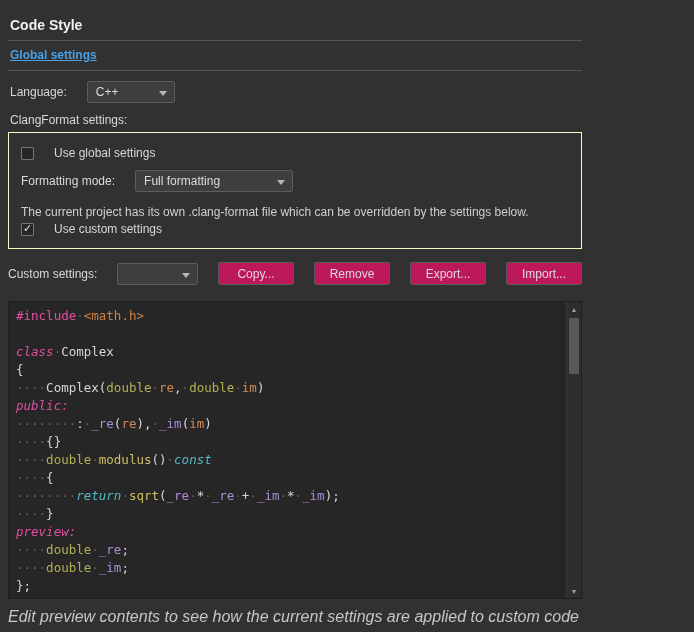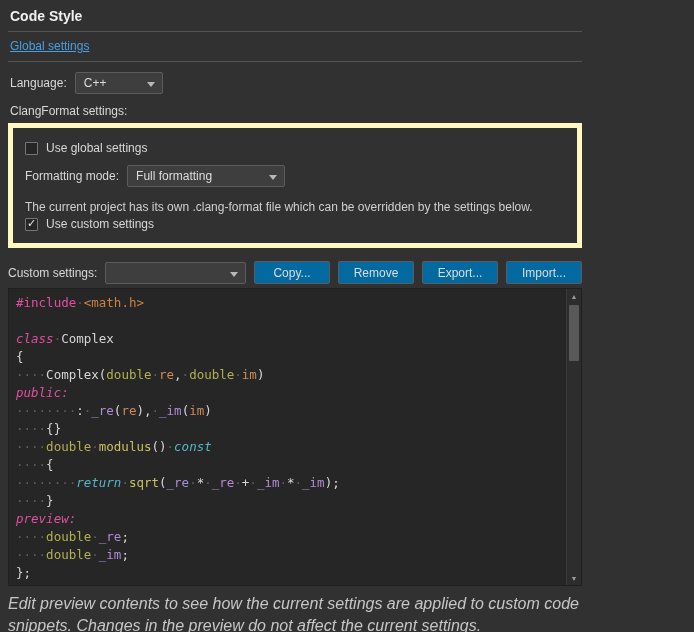--- a/index.html
+++ b/index.html
@@ -3,29 +3,29 @@
 <meta charset="utf-8">
 <style>
   * { box-sizing: border-box; margin: 0; padding: 0; }
   html, body { width: 694px; height: 632px; overflow: hidden; }
   body {
     background: var(--window-bg, #313131);
     color: #d4d4d4;
     font-family: "Liberation Sans", sans-serif;
     font-size: 12px;
   }
-  .page { width: 590px; height: 632px; padding: 6px 8px 0 8px; }
+  .page { width: 590px; height: 632px; padding: 15px 8px 0 8px; }
 
   .page-title { font-size: 14px; font-weight: bold; color: #f0f0f0; margin: 2px 0 7px 2px; }
   .hr { height: 1px; background: #545454; }
 
   .link-row { margin: 7px 0 7px 2px; height: 15px; }
-  .link { color: var(--link, #4a9fe3); text-decoration: underline; cursor: pointer; }
-
-  .row { display: flex; align-items: center; gap: 8px; }
+  .link { color: var(--link, #4a9fe3); text-decoration: underline; cursor: pointer; font-weight: bold; }
+
+  .row { display: flex; align-items: center; gap: 20px; }
   .lbl { color: #d8d8d8; white-space: nowrap; }
 
   .lang-row { margin: 10px 0 6px 2px; }
   .section-lbl { margin: 10px 0 5px 2px; }
 
   .combo {
     position: relative; height: 22px;
     display: inline-flex; align-items: center;
     padding: 0 22px 0 8px;
     background: #3e3e3e;
@@ -39,21 +39,21 @@
     width: 0; height: 0;
     border-left: 4px solid transparent;
     border-right: 4px solid transparent;
     border-top: 5px solid #b8b8b8;
   }
   .lang-combo { width: 88px; }
   .fm-combo { width: 158px; }
   .cs-combo { flex: 1; }
 
   .groupbox {
-    border: 5px solid #fef9c3;
+    border: 1px solid #fef9c3;
     padding: 13px 12px 12px 12px;
     margin-top: 2px;
   }
   .cb-row { cursor: default; }
   .checkbox {
     width: 13px; height: 13px; flex: 0 0 13px;
     background: #262626;
     border: 1px solid #757575;
     border-radius: 1px;
     display: inline-flex; align-items: center; justify-content: center;
@@ -61,30 +61,30 @@
     cursor: pointer;
   }
   .checkbox.on::after { content: "✓"; margin-top: -1px; }
   .fm-row { margin-top: 10px; }
   .note { margin-top: 13px; color: #d0d0d0; }
   .cb-row + .note + .cb-row, .groupbox .cb-row:last-child { margin-top: 3px; }
 
   .cs-row { margin-top: 13px; }
   .btn {
     width: 76px; height: 23px;
-    background: #0369a1;
+    background: #be185d;
     border: 1px solid #5c5c5c;
     border-radius: 2px;
     color: #dcdcdc; font-family: "Liberation Sans", sans-serif; font-size: 12px;
     cursor: pointer;
   }
 
   .editor {
     position: relative;
-    margin-top: 4px;
+    margin-top: 16px;
     height: 298px;
     background: var(--editor-bg, #262626);
     border: 1px solid #1f1f1f;
     overflow: hidden;
   }
   .editor-content {
     position: absolute; left: 0; right: 15px; top: 0; bottom: 0;
     padding: 5px 4px 0 7px;
     font-family: "DejaVu Sans Mono", monospace;
     font-size: 12.5px;

